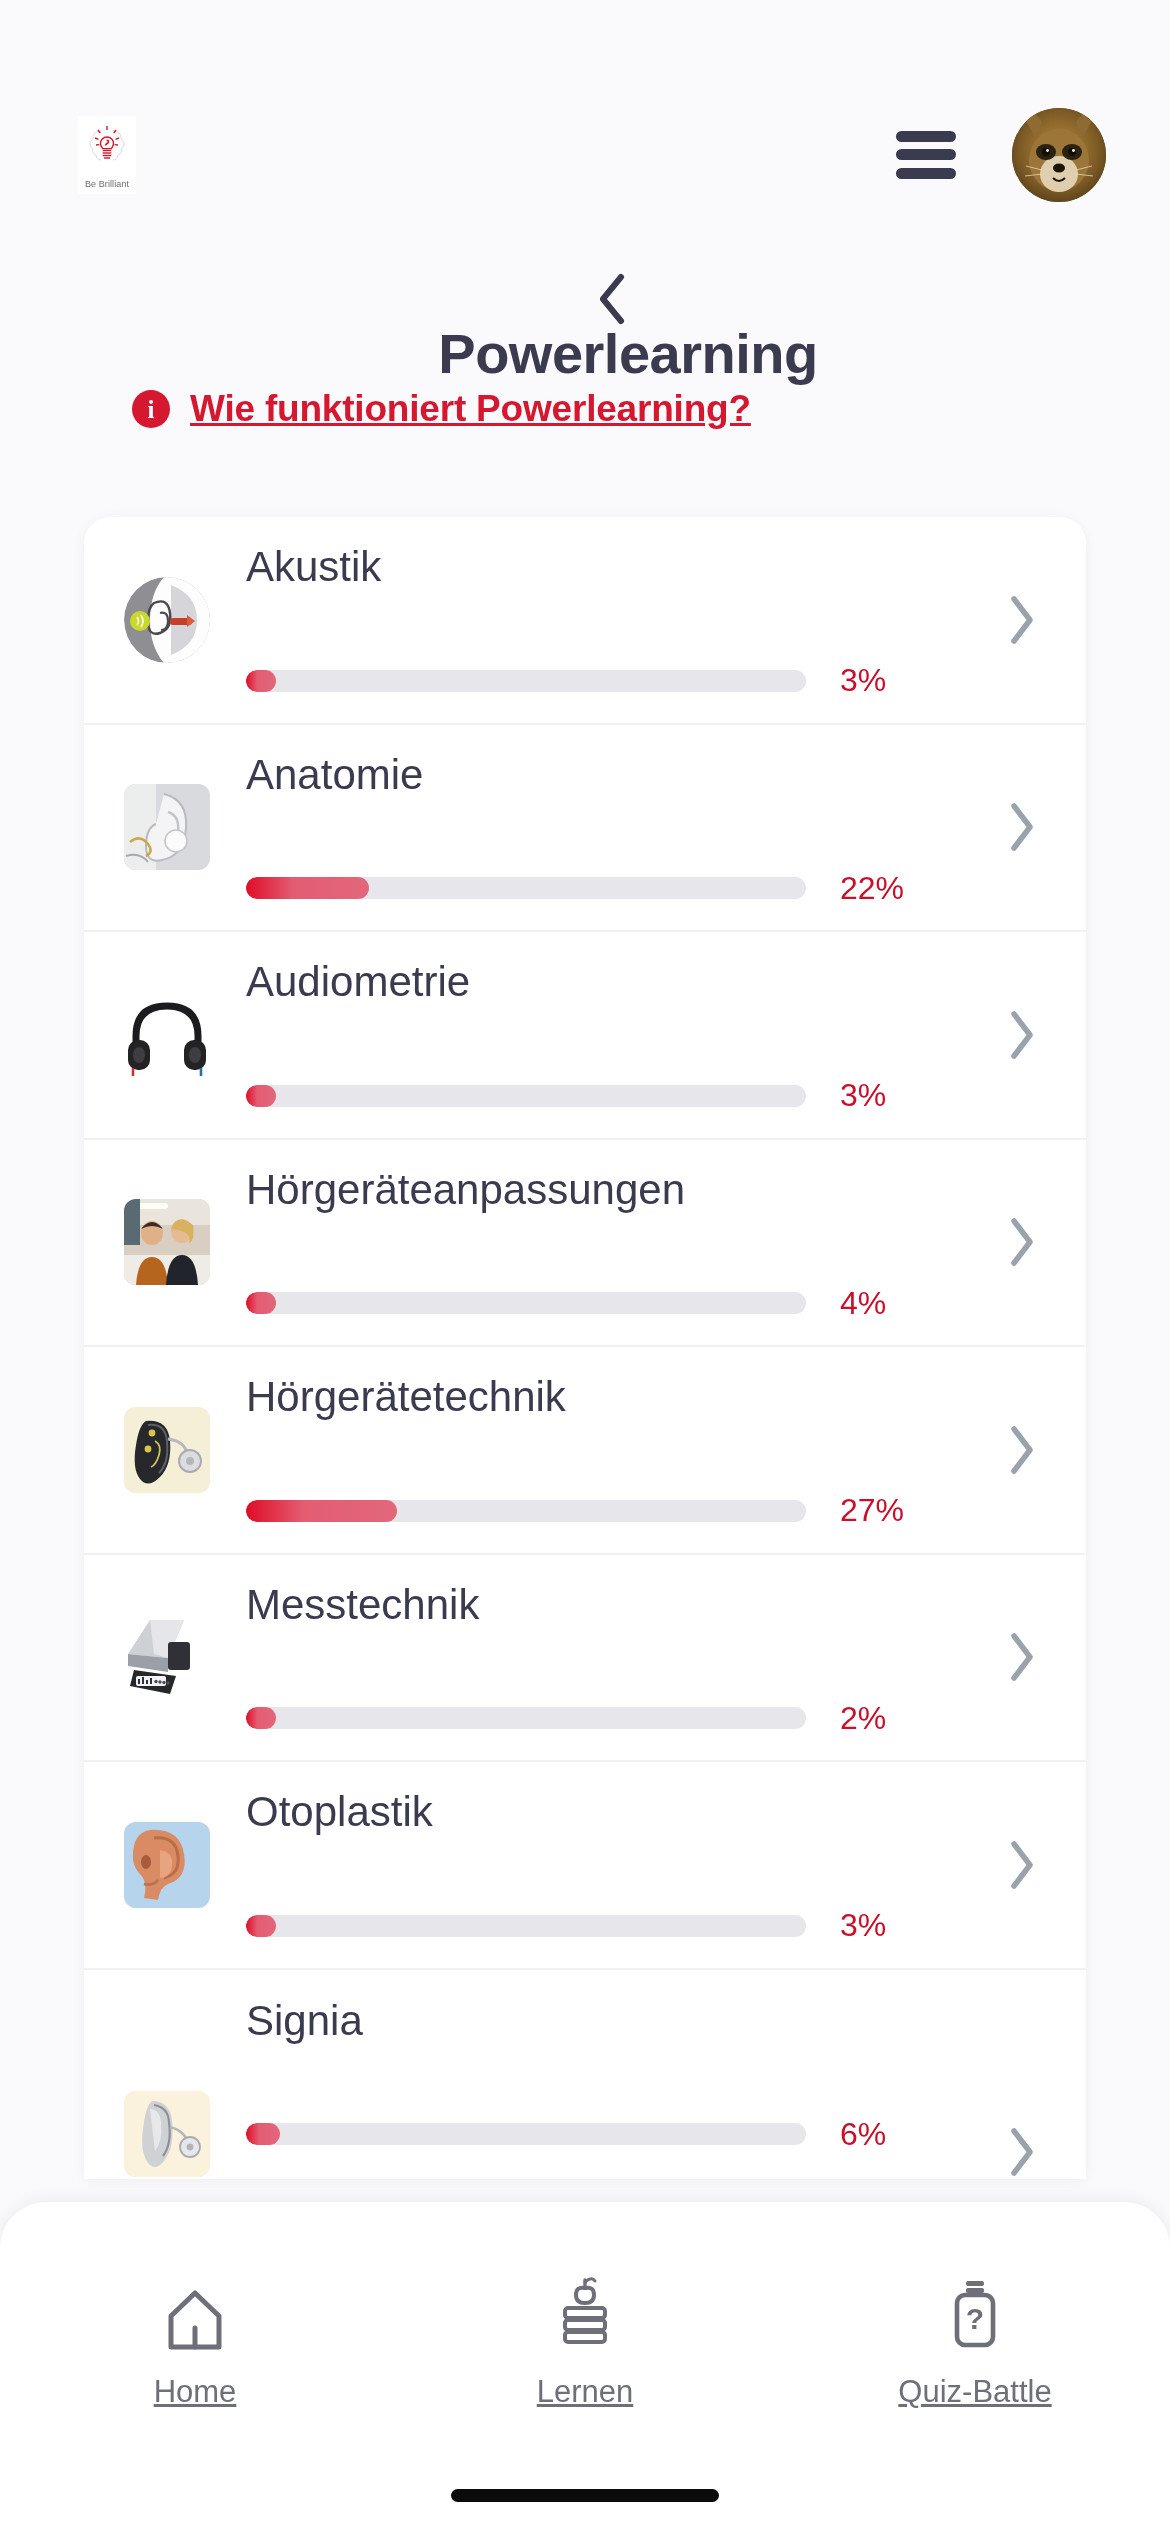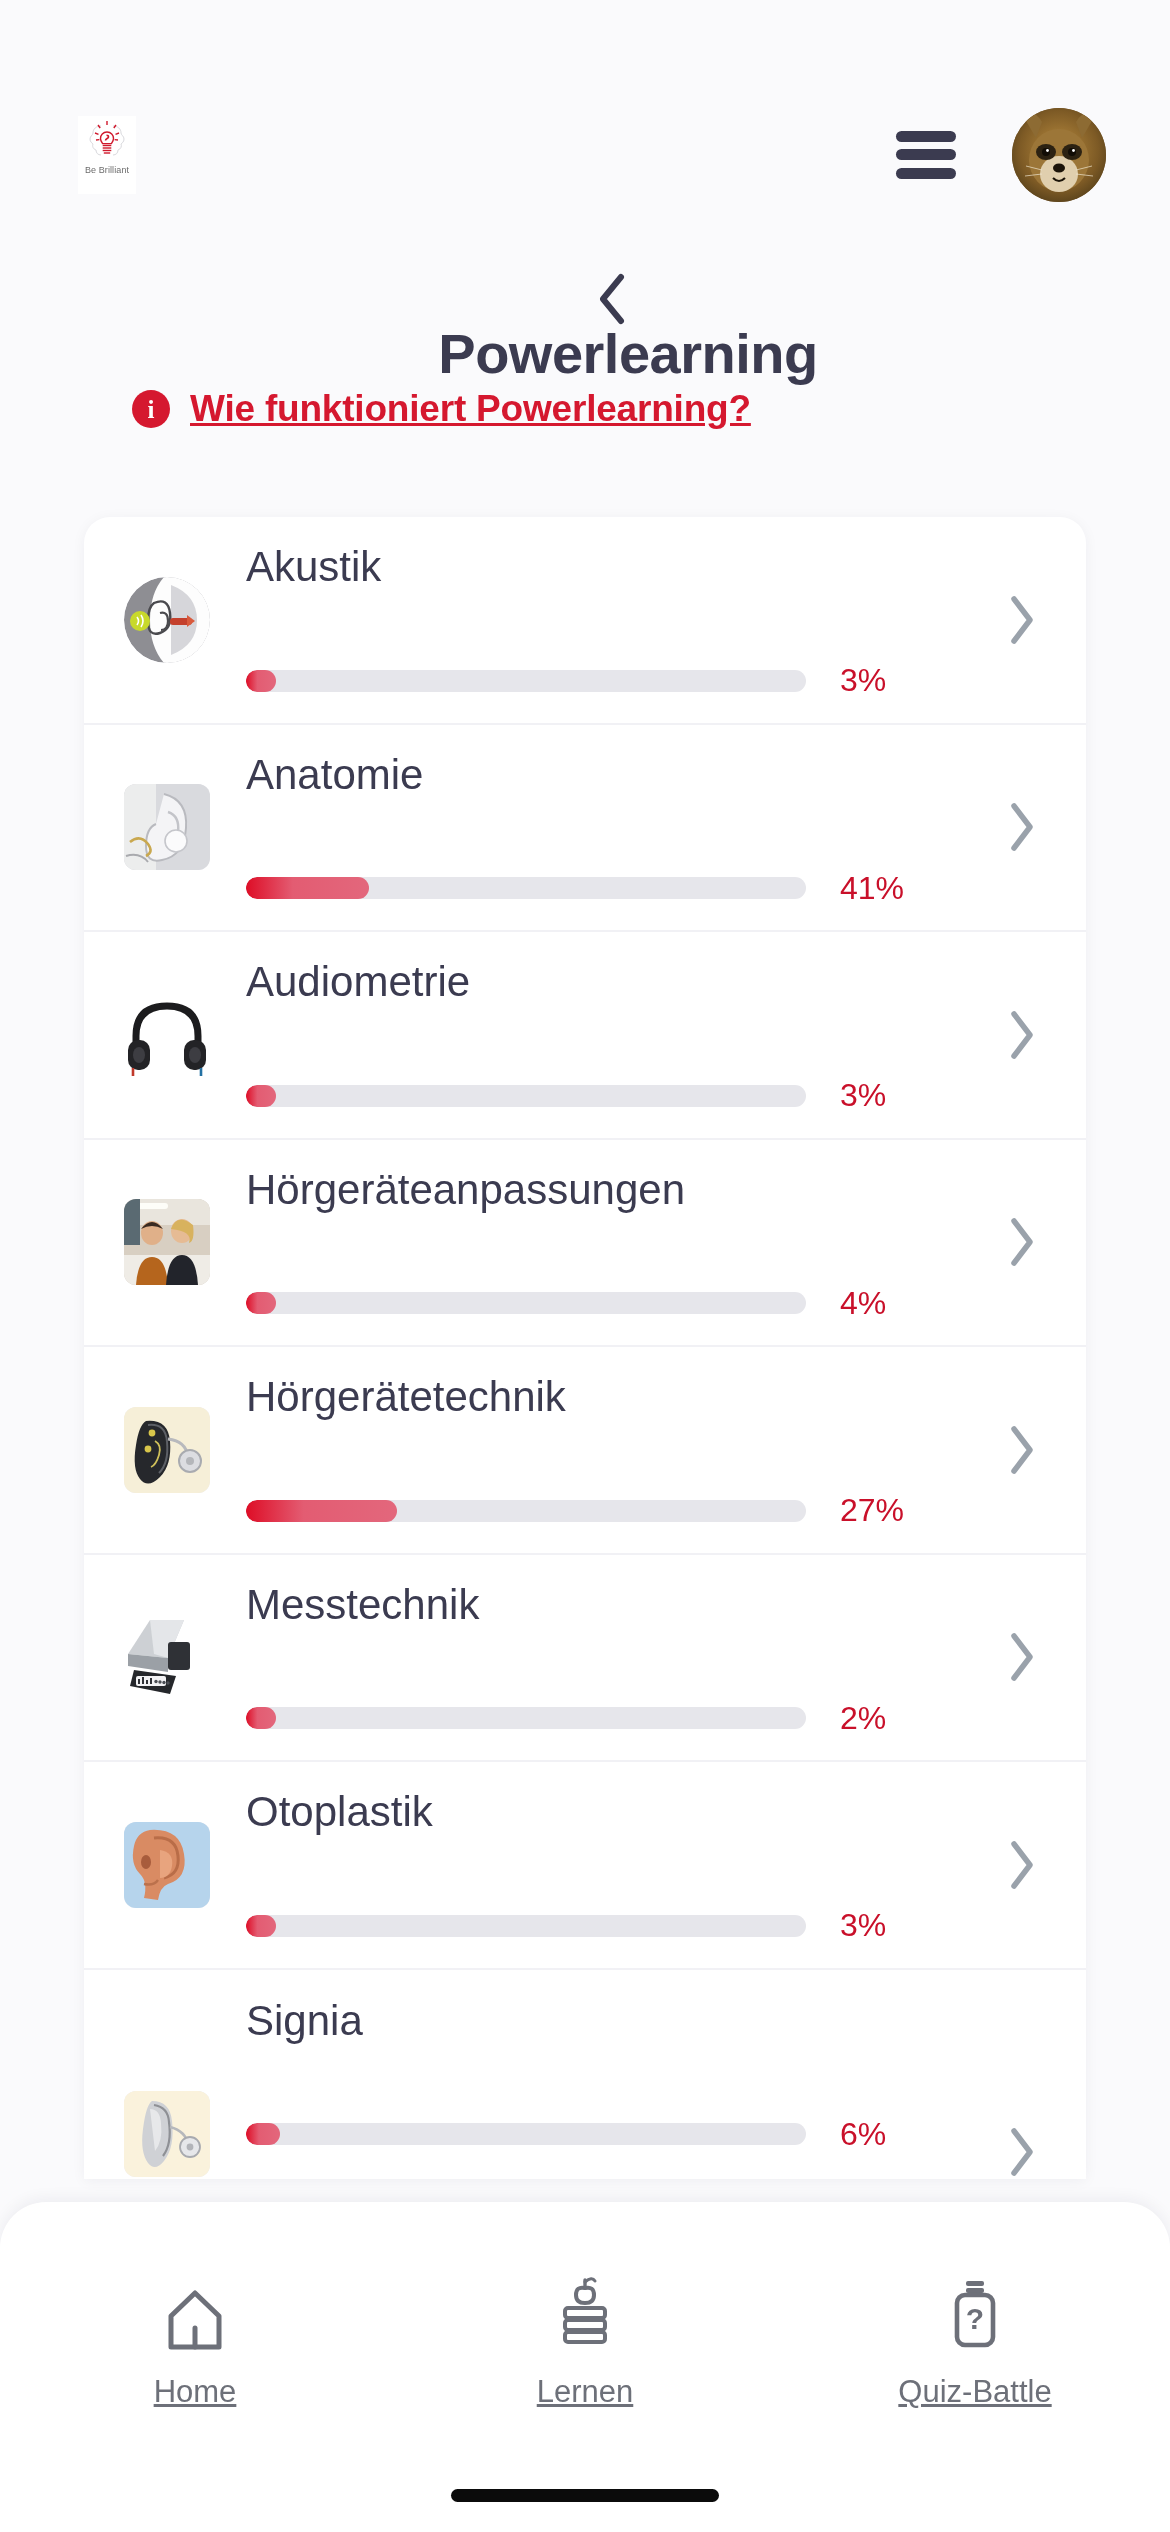--- a/index.html
+++ b/index.html
@@ -27,22 +27,24 @@
     padding: 0 64px 0 78px;
   }
 
   .brand-logo {
     width: 58px;
     height: 78px;
     background: #ffffff;
     display: flex;
     flex-direction: column;
     align-items: center;
+    justify-content: center;
     position: relative;
     top: 22px;
+    gap: 9px;
   }
   .brand-logo svg { display: block; }
   .brand-logo-text {
     font-size: 9px;
     color: #6d6d6d;
     letter-spacing: .1px;
     margin-top: 1px;
     font-family: "Liberation Sans", sans-serif;
   }
 
@@ -402,21 +404,21 @@
         <path d="M6 58 q10 -8 18 2 q6 8 -2 12" fill="none" stroke="#c9a84f" stroke-width="2.6"></path>
         <path d="M2 72 q14 -4 22 6" fill="none" stroke="#a9aaae" stroke-width="2"></path>
       </svg>
     </div>
     <div class="topic-main">
       <div class="topic-label">Anatomie</div>
       <div class="progress-line">
         <div class="progress-track">
           <div class="progress-fill" style="width: 22%;"></div>
         </div>
-        <div class="progress-pct">41%</div>
+        <div class="progress-pct">22%</div>
       </div>
     </div>
     <div class="row-chevron">
       <svg width="28" height="50" viewBox="0 0 28 50">
         <polyline points="6,4 22,25 6,46" fill="none" stroke="#9aa2ab" stroke-width="5.5" stroke-linecap="round" stroke-linejoin="round"></polyline>
       </svg>
     </div>
   </div>
 
   <div class="topic-row">

